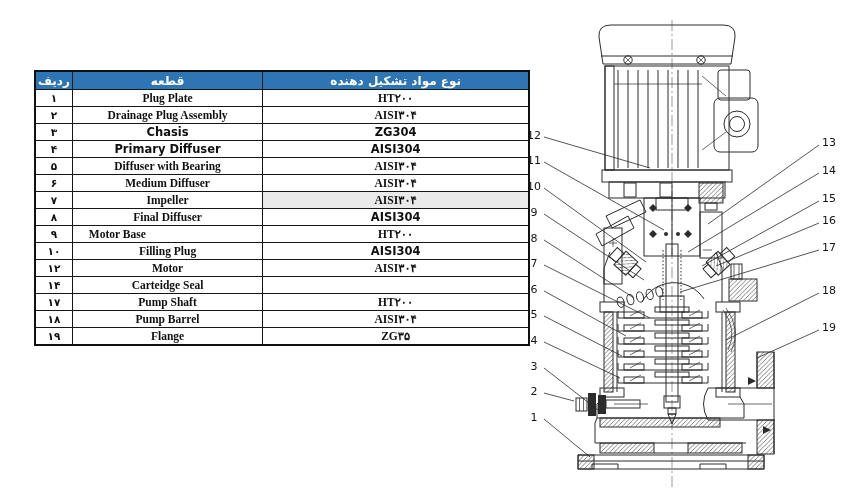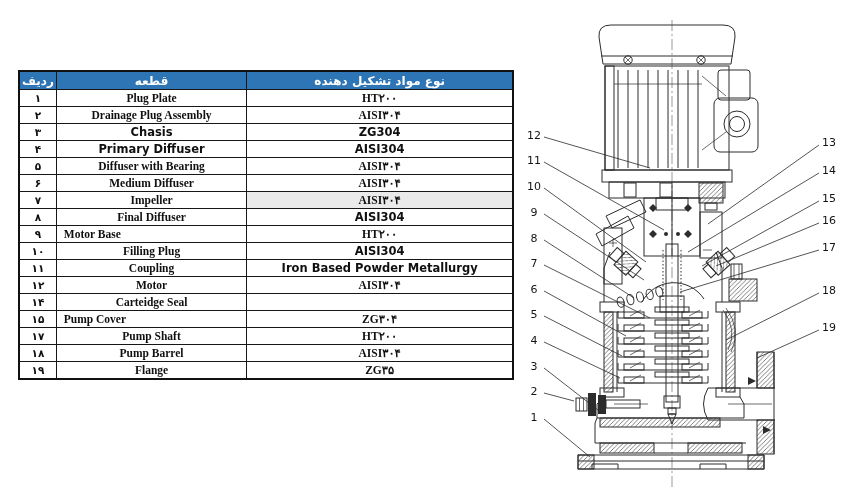--- a/index.html
+++ b/index.html
@@ -2,21 +2,21 @@
 <html style="--header-bg: #2e75b6; --header-fg: #ffffff; --shade: #eaeaea;"><head>
 <meta charset="utf-8">
 <style>
   html,body{margin:0;padding:0;}
   body{
     width:850px;height:500px;position:relative;overflow:hidden;
     background:#ffffff;font-family:"Liberation Sans",sans-serif;
   }
   
   .parts-table{
-    position:absolute;left:18px;top:70px;width:496px;
+    position:absolute;left:34px;top:70px;width:496px;
     border-collapse:collapse;table-layout:fixed;
     border:2px solid #111;
   }
   .parts-table th,.parts-table td{
     border:1px solid #161616;
     padding:0 2px;height:16px;overflow:hidden;white-space:nowrap;
   }
   .parts-table th{
     background:var(--header-bg,#2e75b6);
     color:var(--header-fg,#ffffff);
@@ -25,21 +25,21 @@
   }
   .col-no{width:37px;}
   .col-part{width:189px;}
   .col-mat{width:264px;}
   .parts-table td{
     font:bold 11.5px "Liberation Serif","DejaVu Serif",serif;
     color:#101010;text-align:center;vertical-align:middle;
   }
   td.cell-no{font:bold 10.5px "DejaVu Sans",sans-serif;}
   td.sans{font:bold 11.5px "DejaVu Sans","Liberation Sans",sans-serif;}
-  td.left{text-align:left;padding-left:7px;}
+  td.left{text-align:left;padding-left:16px;}
   td.shaded{background:var(--shade,#eaeaea);}
   
   .diagram{position:absolute;left:0;top:0;}
   .st{fill:none;stroke:#2c2c2c;stroke-width:1;}
   .thin{fill:none;stroke:#2c2c2c;stroke-width:.7;}
   .fillh{fill:url(#hat);stroke:#2c2c2c;stroke-width:1;}
   .dark{fill:#2c2c2c;stroke:none;}
   .leader{stroke:#2a2a2a;stroke-width:.8;fill:none;}
   .callout{font:11px "DejaVu Sans",sans-serif;fill:#141414;}
   .axis{stroke:#555;stroke-width:.6;stroke-dasharray:11 3 2 3;fill:none;}
@@ -105,38 +105,28 @@
         <td class="cell-no">۹</td>
         <td class="left">Motor Base</td>
         <td class="">HT۲۰۰</td>
       </tr>
       <tr>
         <td class="cell-no">۱۰</td>
         <td class="">Filling Plug</td>
         <td class="sans ">AISI304</td>
       </tr>
       <tr>
-        <td class="cell-no">۱۱</td>
-        <td class="">Coupling</td>
-        <td class="sans ">Iron Based Powder Metallurgy</td>
-      </tr>
-      <tr>
         <td class="cell-no">۱۲</td>
         <td class="">Motor</td>
         <td class="">AISI۳۰۴</td>
       </tr>
       <tr>
         <td class="cell-no">۱۴</td>
         <td class="">Carteidge Seal</td>
         <td class=""></td>
-      </tr>
-      <tr>
-        <td class="cell-no">۱۵</td>
-        <td class="left">Pump Cover</td>
-        <td class="">ZG۳۰۴</td>
       </tr>
       <tr>
         <td class="cell-no">۱۷</td>
         <td class="">Pump Shaft</td>
         <td class="">HT۲۰۰</td>
       </tr>
       <tr>
         <td class="cell-no">۱۸</td>
         <td class="">Pump Barrel</td>
         <td class="">AISI۳۰۴</td>

